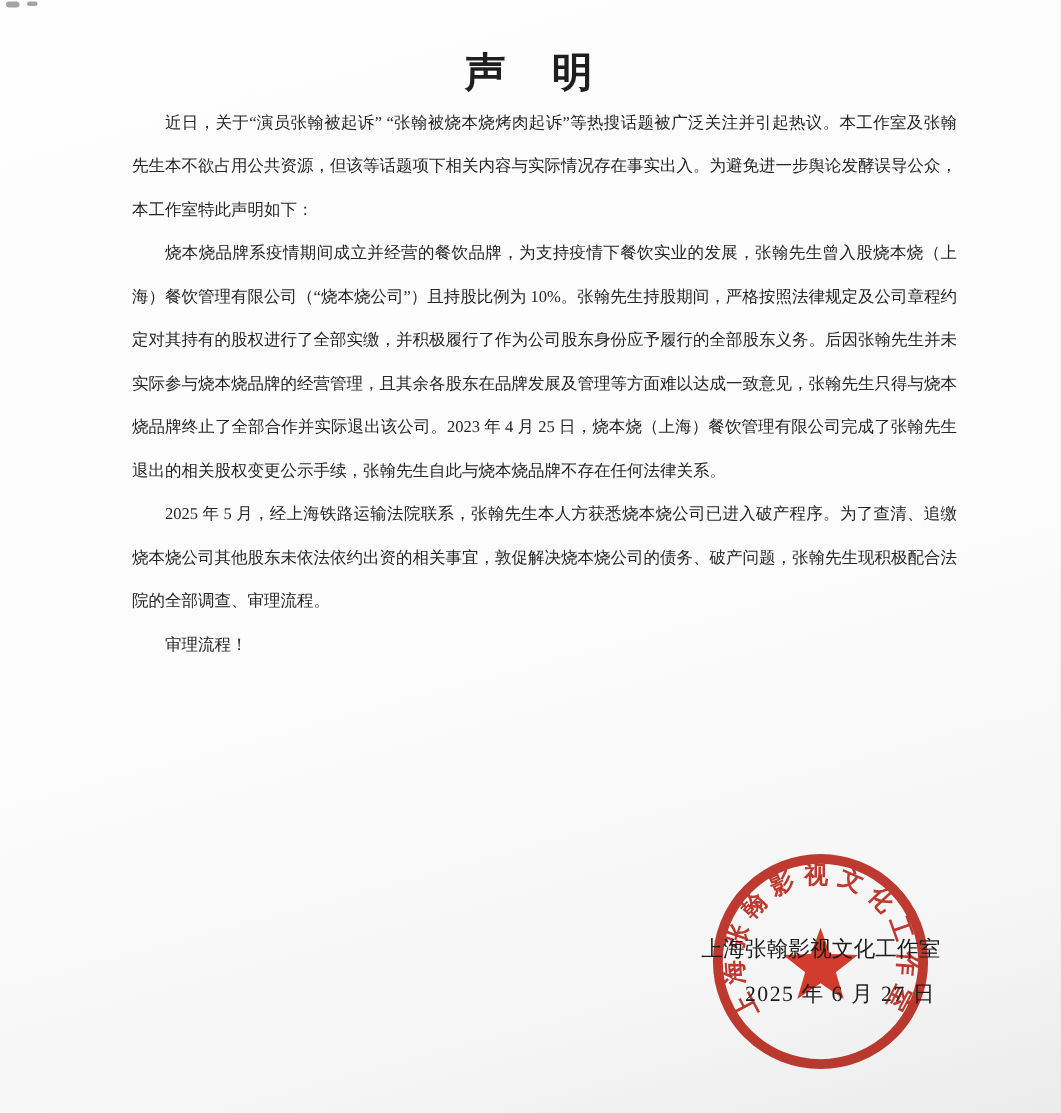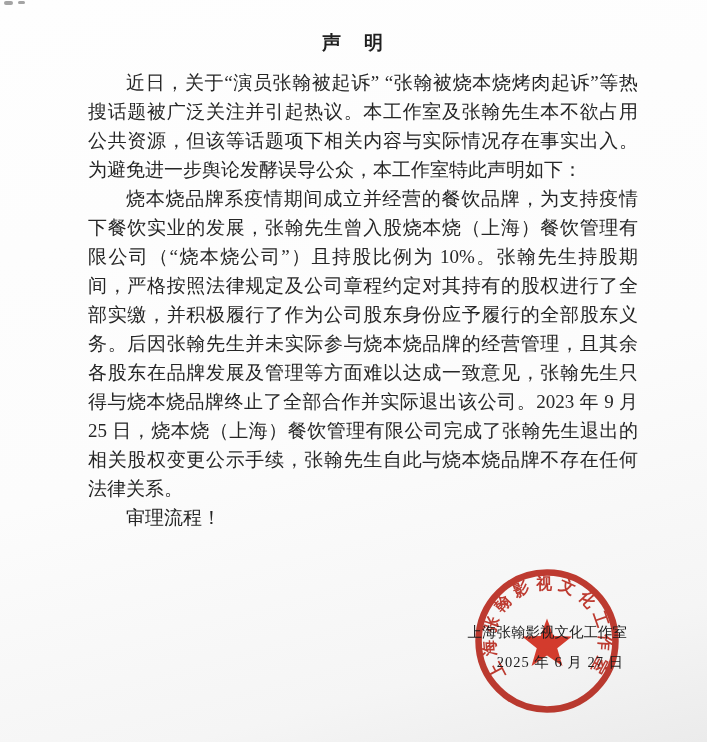--- a/index.html
+++ b/index.html
@@ -7,26 +7,26 @@
     position:relative;
     width:707px; height:742px;
     margin:0 auto;
     background:linear-gradient(165deg,#fefefe 0%,#fcfcfc 55%,#f5f5f5 85%,#ebebeb 100%);
     font-family:"Liberation Serif","DejaVu Serif",serif;
     color:#262626;
     overflow:hidden;
   }
   .doc-title {
     position:absolute; top:30px; left:0; width:100%;
-    text-align:center; font-size:19px; font-weight:bold;
+    text-align:center; font-size:27px; font-weight:bold;
     letter-spacing:2px; color:#1f1f1f;
   }
   .doc-body {
     position:absolute; top:68px; left:88px; width:550px;
-    font-size:19px; line-height:29px;
+    font-size:11px; line-height:29px;
     text-align:justify; text-justify:inter-ideograph;
   }
   .para { margin:0; text-indent:2em; }
   .sign-line {
     position:absolute; z-index:3; color:#1c1c1c;
     font-size:14.5px; white-space:nowrap;
   }
   .signature-pos { top:623px; right:80px; }
   .date-pos { top:653px; right:83px; letter-spacing:1px; }
   .seal {
@@ -47,21 +47,22 @@
 
 <div class="page">
 
   <div class="smudge smudge-a"></div>
   <div class="smudge smudge-b"></div>
 
   <div class="doc-title">声　明</div>
 
   <div class="doc-body">
     <p class="para">近日，关于“演员张翰被起诉” “张翰被烧本烧烤肉起诉”等热搜话题被广泛关注并引起热议。本工作室及张翰先生本不欲占用公共资源，但该等话题项下相关内容与实际情况存在事实出入。为避免进一步舆论发酵误导公众，本工作室特此声明如下：</p>
-    <p class="para">烧本烧品牌系疫情期间成立并经营的餐饮品牌，为支持疫情下餐饮实业的发展，张翰先生曾入股烧本烧（上海）餐饮管理有限公司（“烧本烧公司”）且持股比例为 10%。张翰先生持股期间，严格按照法律规定及公司章程约定对其持有的股权进行了全部实缴，并积极履行了作为公司股东身份应予履行的全部股东义务。后因张翰先生并未实际参与烧本烧品牌的经营管理，且其余各股东在品牌发展及管理等方面难以达成一致意见，张翰先生只得与烧本烧品牌终止了全部合作并实际退出该公司。2023 年 9 月 25 日，烧本烧（上海）餐饮管理有限公司完成了张翰先生退出的相关股权变更公示手续，张翰先生自此与烧本烧品牌不存在任何法律关系。</p>
+    <p class="para">烧本烧品牌系疫情期间成立并经营的餐饮品牌，为支持疫情下餐饮实业的发展，张翰先生曾入股烧本烧（上海）餐饮管理有限公司（“烧本烧公司”）且持股比例为 10%。张翰先生持股期间，严格按照法律规定及公司章程约定对其持有的股权进行了全部实缴，并积极履行了作为公司股东身份应予履行的全部股东义务。后因张翰先生并未实际参与烧本烧品牌的经营管理，且其余各股东在品牌发展及管理等方面难以达成一致意见，张翰先生只得与烧本烧品牌终止了全部合作并实际退出该公司。2023 年 4 月 25 日，烧本烧（上海）餐饮管理有限公司完成了张翰先生退出的相关股权变更公示手续，张翰先生自此与烧本烧品牌不存在任何法律关系。</p>
+    <p class="para">2025 年 5 月，经上海铁路运输法院联系，张翰先生本人方获悉烧本烧公司已进入破产程序。为了查清、追缴烧本烧公司其他股东未依法依约出资的相关事宜，敦促解决烧本烧公司的债务、破产问题，张翰先生现积极配合法院的全部调查、审理流程。</p>
     <p class="para">审理流程！</p>
   </div>
 
   <svg class="seal" viewBox="0 0 160 160" aria-hidden="true">
     <circle cx="80" cy="80" r="73" fill="none" stroke-width="7" stroke="#bf2b1f"></circle>
     <path id="sealArc" d="M 40.4,119.6 A 56,56 0 1 1 119.6,119.6" fill="none" stroke="none"></path>
     <text class="seal-ring-text" text-anchor="middle" fill="#bf2b1f">
       <textPath href="#sealArc" startOffset="50%">上海张翰影视文化工作室</textPath>
     </text>
     <polygon points="80,56 86.8,74.7 106.6,75.3 90.9,87.6 96.5,106.7 80,95.5 63.5,106.7 69.1,87.6 53.4,75.3 73.2,74.7" fill="#d92c1c"></polygon>

